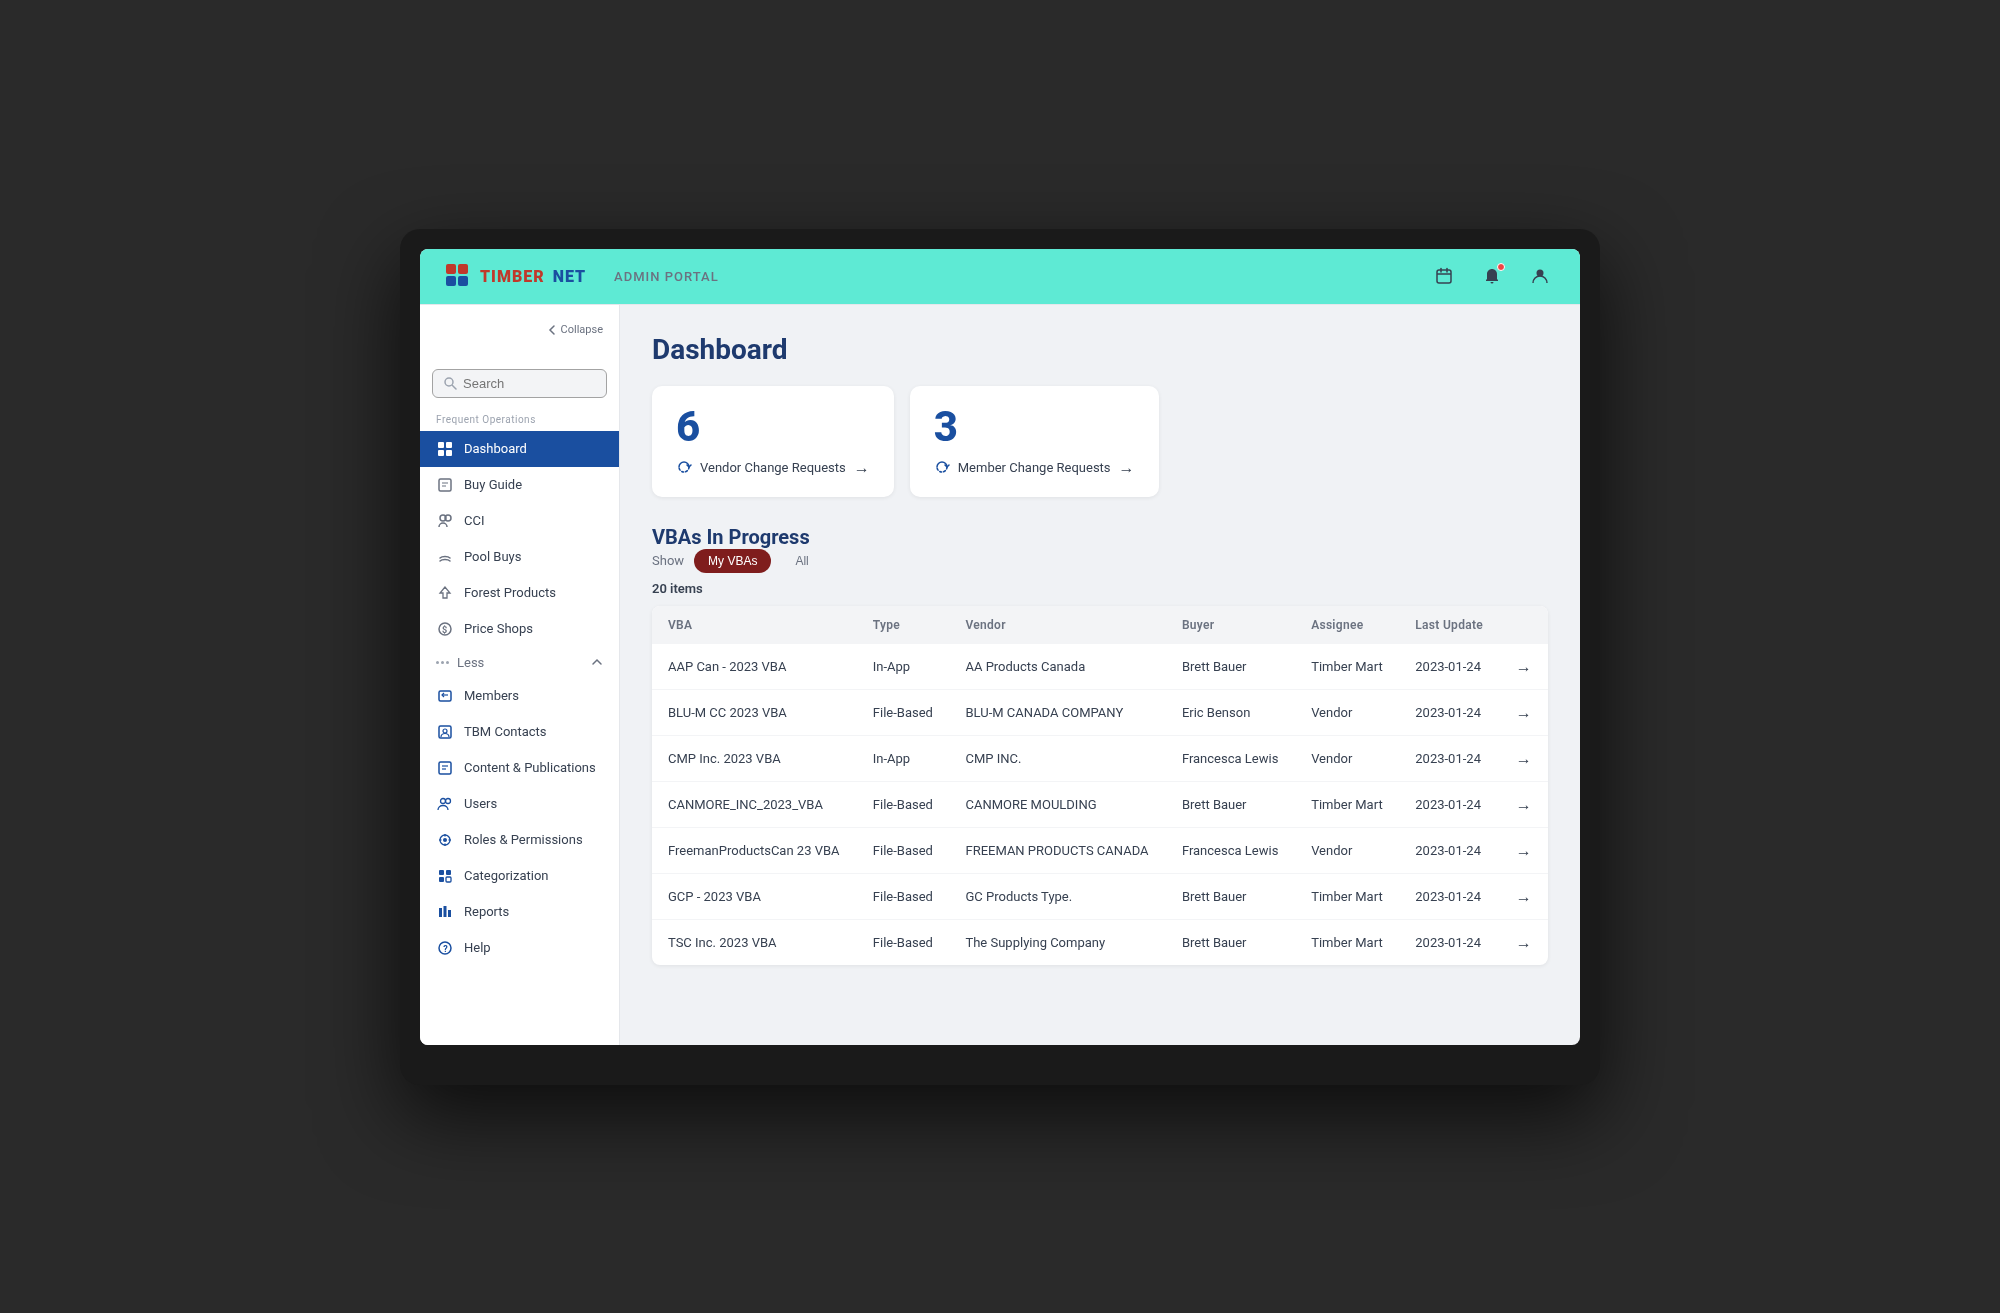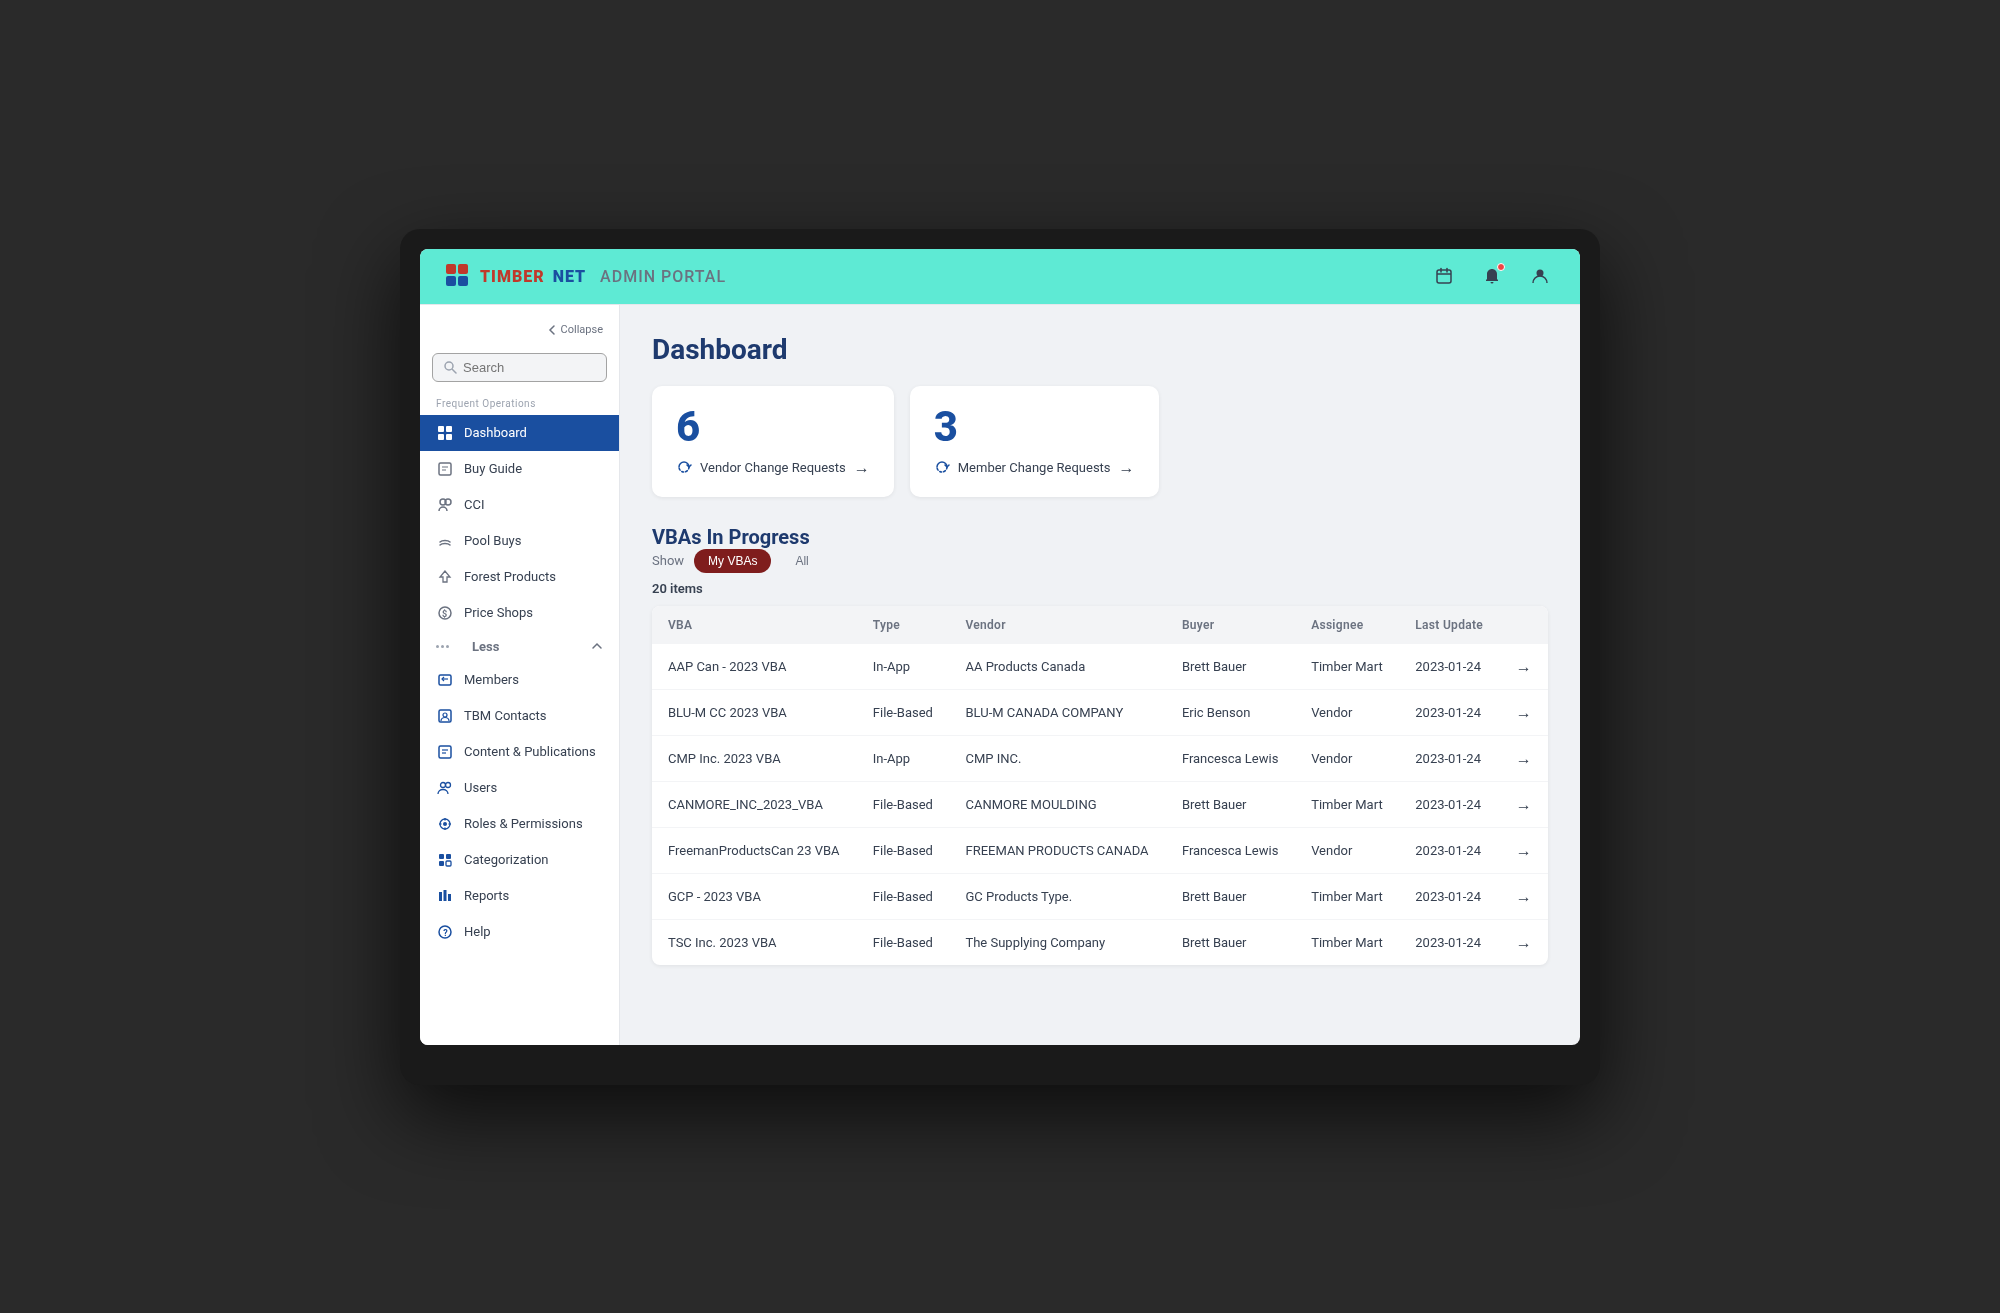--- a/index.html
+++ b/index.html
@@ -49,25 +49,25 @@
       color: #c0392b;
       letter-spacing: 1px;
     }
     .logo-text-net {
       font-weight: 900;
       font-size: 16px;
       color: #1a4fa0;
       letter-spacing: 1px;
     }
     .admin-portal-label {
-      font-size: 16px;
+      font-size: 13px;
       color: #6b7280;
       letter-spacing: 1px;
       text-transform: uppercase;
-      margin-left: 6px;
+      margin-left: 20px;
       font-weight: 500;
     }
     .topbar-icons {
       display: flex;
       align-items: center;
       gap: 16px;
     }
     .topbar-icon-btn {
       width: 32px;
       height: 32px;
@@ -101,21 +101,21 @@
       width: 200px;
       background: #fff;
       border-right: 1px solid #e5e7eb;
       padding: 12px 0;
       flex-shrink: 0;
     }
     .collapse-btn {
       display: flex;
       align-items: center;
       gap: 2px;
-      padding: 6px 16px 16px;
+      padding: 6px 16px 32px;
       font-size: 12px;
       color: #6b7280;
       cursor: pointer;
       justify-content: flex-end;
     }
     .collapse-btn span { font-size: 11px; }
     .search-box {
       margin: 0 12px 16px;
       display: flex;
       align-items: center;
@@ -162,26 +162,25 @@
       height: 18px;
       display: flex;
       align-items: center;
       justify-content: center;
       flex-shrink: 0;
       color: #6b7280;
     }
     .less-toggle {
       display: flex;
       align-items: center;
-      gap: 23px;
+      gap: 8px;
       padding: 8px 16px;
       cursor: pointer;
       font-size: 13px;
       color: #6b7280;
-      font-weight: bold;
     }
     .less-dots {
       display: flex;
       gap: 2px;
     }
     .less-dot {
       width: 3px;
       height: 3px;
       background: #9ca3af;
       border-radius: 50%;

